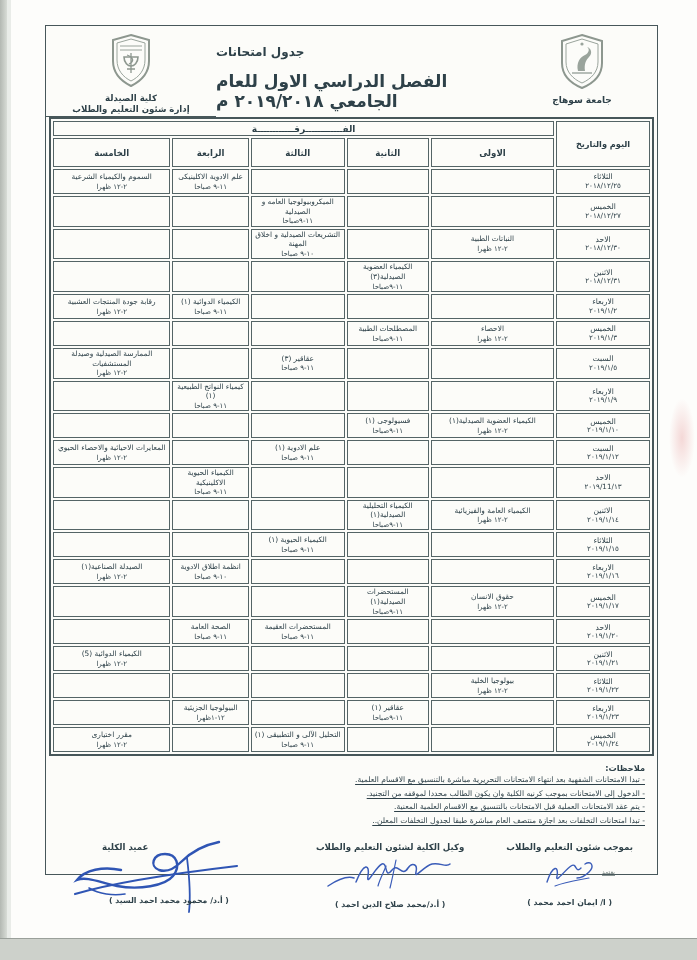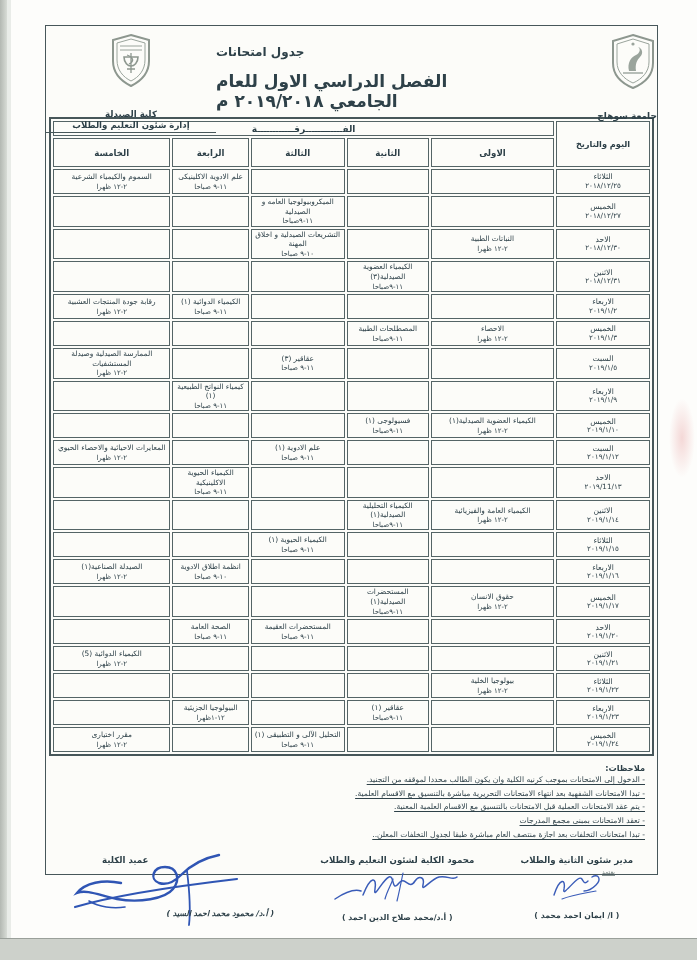--- a/index.html
+++ b/index.html
@@ -16,26 +16,26 @@
   .edge-bottom{position:absolute;left:0;bottom:0;width:697px;height:21px;background:#cdd1cb;border-top:1px solid #9aa09a;}
   .smudge-pink{position:absolute;right:2px;top:398px;width:26px;height:80px;
     background:radial-gradient(ellipse at center,rgba(231,160,160,.4),rgba(231,160,160,0) 70%);}
   
   .frame{
     position:absolute;left:45px;top:25px;width:611px;height:848px;
     border:1.6px solid #47575a;background:#fcfcf9;
   }
   
   .hdr{display:flex;align-items:flex-start;height:84px;padding-top:5px;}
-  .hdr-right{width:150px;padding-top:2px;}
+  .hdr-right{width:150px;text-align:center;padding-top:2px;}
   .hdr-center{flex:1;text-align:left;padding-top:14px;}
   .hdr-left{width:170px;text-align:center;padding-top:2px;}
   .title1{font-size:12px;font-weight:bold;letter-spacing:.5px;}
   .title2{font-size:17px;font-weight:bold;margin-top:12px;}
-  .org-label{font-size:9px;font-weight:bold;margin-top:18px;}
+  .org-label{font-size:9px;font-weight:bold;margin-top:2px;}
   .org-label.small{font-size:8.6px;}
   .dept-label{font-size:8.6px;font-weight:bold;border-bottom:1.3px solid #47575a;padding-bottom:2px;margin-top:1px;}
   .emblem{display:inline-block;}
   
   table.sched{
     width:605px;margin:2px auto 0 auto;
     border-collapse:separate;border-spacing:2px;
     border:2px solid #47575a;table-layout:fixed;
   }
   table.sched th,table.sched td{border:1px solid #546466;vertical-align:middle;text-align:center;padding:0 2px;overflow:hidden;}
@@ -50,24 +50,24 @@
   
   .notes{margin:7px 12px 0 0;}
   .notes-title{font-size:8.2px;font-weight:bold;}
   .note{font-size:7.6px;line-height:1.8;text-decoration:underline;text-underline-offset:2px;}
   
   .sigs{display:flex;justify-content:space-between;padding:14px 24px 0 18px;}
   .sig{text-align:center;position:relative;}
   .sig .sig-title{font-size:8.6px;font-weight:bold;}
   .sig .sig-name{font-size:7.8px;font-weight:bold;margin-top:2px;}
   .sig-draw{display:block;margin:0 auto;}
-  .sig-dean{width:210px;text-align:right;}
+  .sig-dean{width:210px;}
   .sig-dean .sig-title{position:absolute;top:0;left:38px;}
   .sig-dean svg{margin-top:-6px;}
-  .sig-dean .sig-name{margin-top:-18px;font-style:italic;}
+  .sig-dean .sig-name{margin-top:-18px;}
   
   .approve{position:absolute;top:869px;right:82px;font-size:6px;color:#6a7876;
     border-bottom:1px solid #8a9694;line-height:1;}
 </style>
 </head>
 <body>
 
 <div class="edge-left"></div>
 <div class="edge-left2"></div>
 <div class="edge-bottom"></div>
@@ -450,40 +450,39 @@
             <div class="course">مقرر اختيارى</div>
             <div class="time" dir="ltr">٢-١٢ ظهرا</div>
           </td>
         </tr>
       </tbody>
   </table>
 
   <div class="notes">
     <div class="notes-title">ملاحظات:</div>
     <div>
+        <div class="note">- تبدا الامتحانات الشفهية بعد انتهاء الامتحانات التحريرية مباشرة بالتنسيق مع الاقسام العلمية.</div>
         <div class="note">- الدخول إلى الامتحانات بموجب كرنيه الكلية وان يكون الطالب محددا لموقفه من التجنيد.</div>
-        <div class="note">- تبدا الامتحانات الشفهية بعد انتهاء الامتحانات التحريرية مباشرة بالتنسيق مع الاقسام العلمية.</div>
         <div class="note">- يتم عقد الامتحانات العملية قبل الامتحانات بالتنسيق مع الاقسام العلمية المعنية.</div>
-        <div class="note">- تعقد الامتحانات بمبنى مجمع المدرجات</div>
         <div class="note">- تبدا امتحانات التخلفات بعد اجازة منتصف العام مباشرة طبقا لجدول التخلفات المعلن..</div>
       </div>
   </div>
 
   <div class="sigs">
     <div class="sig">
-      <div class="sig-title">مدير شئون الثانية والطلاب</div>
+      <div class="sig-title">بموجب شئون التعليم والطلاب</div>
       <svg class="sig-draw" width="90" height="44" viewBox="0 0 90 44">
         <path d="M22 30 C28 12 34 14 32 24 C30 32 40 18 46 14 C52 10 50 22 56 16 M60 12 C66 8 70 14 64 20 C60 24 56 26 52 26" fill="none" stroke="#3a5cb8" stroke-width="1.4" stroke-linecap="round"></path>
         <path d="M30 34 C40 30 54 28 64 26" fill="none" stroke="#3a5cb8" stroke-width="1.1" stroke-linecap="round"></path>
       </svg>
       <div class="sig-name">( ا/ ايمان احمد محمد )</div>
     </div>
 
     <div class="sig">
-      <div class="sig-title">محمود الكلية لشئون التعليم والطلاب</div>
+      <div class="sig-title">وكيل الكلية لشئون التعليم والطلاب</div>
       <svg class="sig-draw" width="140" height="46" viewBox="0 0 140 46">
         <path d="M8 34 C20 26 28 24 34 26 M36 30 C44 10 50 12 48 24 C46 36 56 14 62 12 C68 10 64 28 72 18 C78 10 82 26 88 16 C92 10 98 12 96 20 C94 28 104 14 112 12 C120 10 126 16 130 12" fill="none" stroke="#3a5cb8" stroke-width="1.5" stroke-linecap="round"></path>
         <path d="M58 34 C60 26 64 20 66 14 M76 8 C74 18 72 28 70 36" fill="none" stroke="#3a5cb8" stroke-width="1.2" stroke-linecap="round"></path>
       </svg>
       <div class="sig-name">( أ.د/محمد صلاح الدين احمد )</div>
     </div>
 
     <div class="sig sig-dean">
       <div class="sig-title">عميد الكلية</div>
       <svg class="sig-draw" width="200" height="78" viewBox="0 0 200 78">

